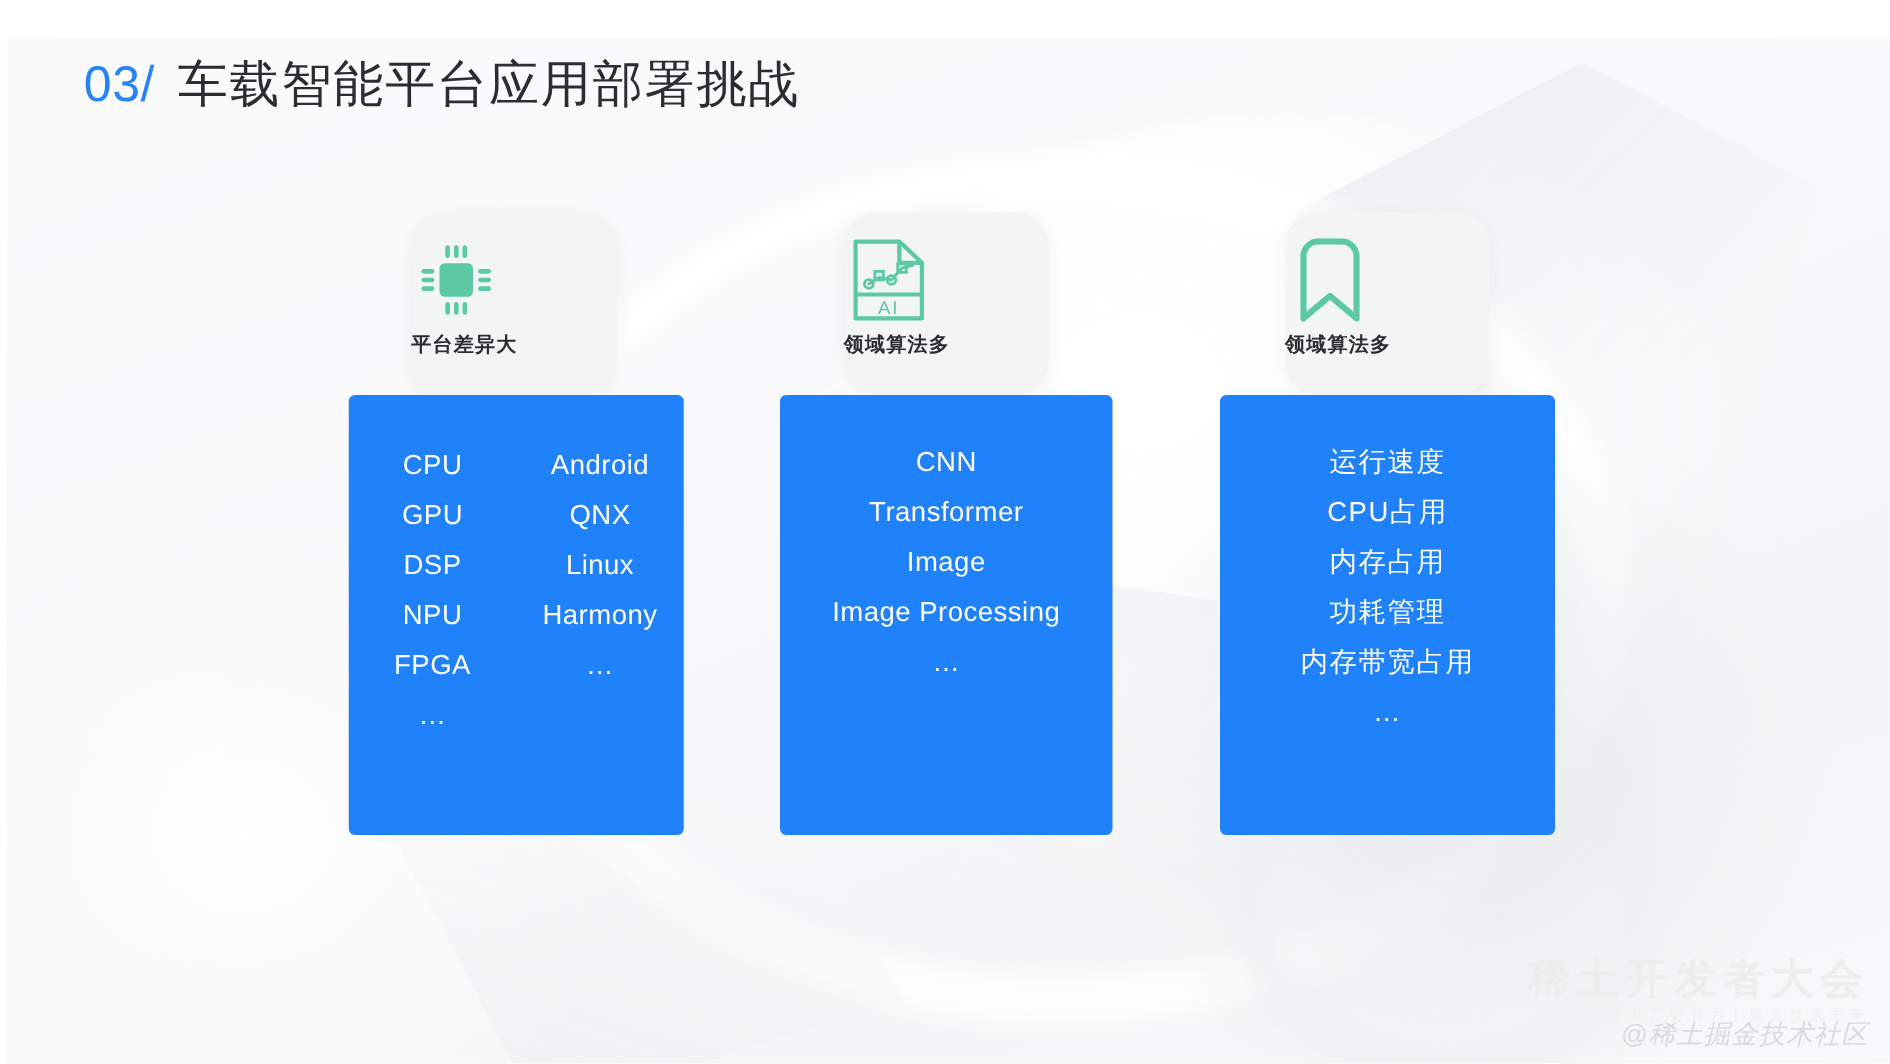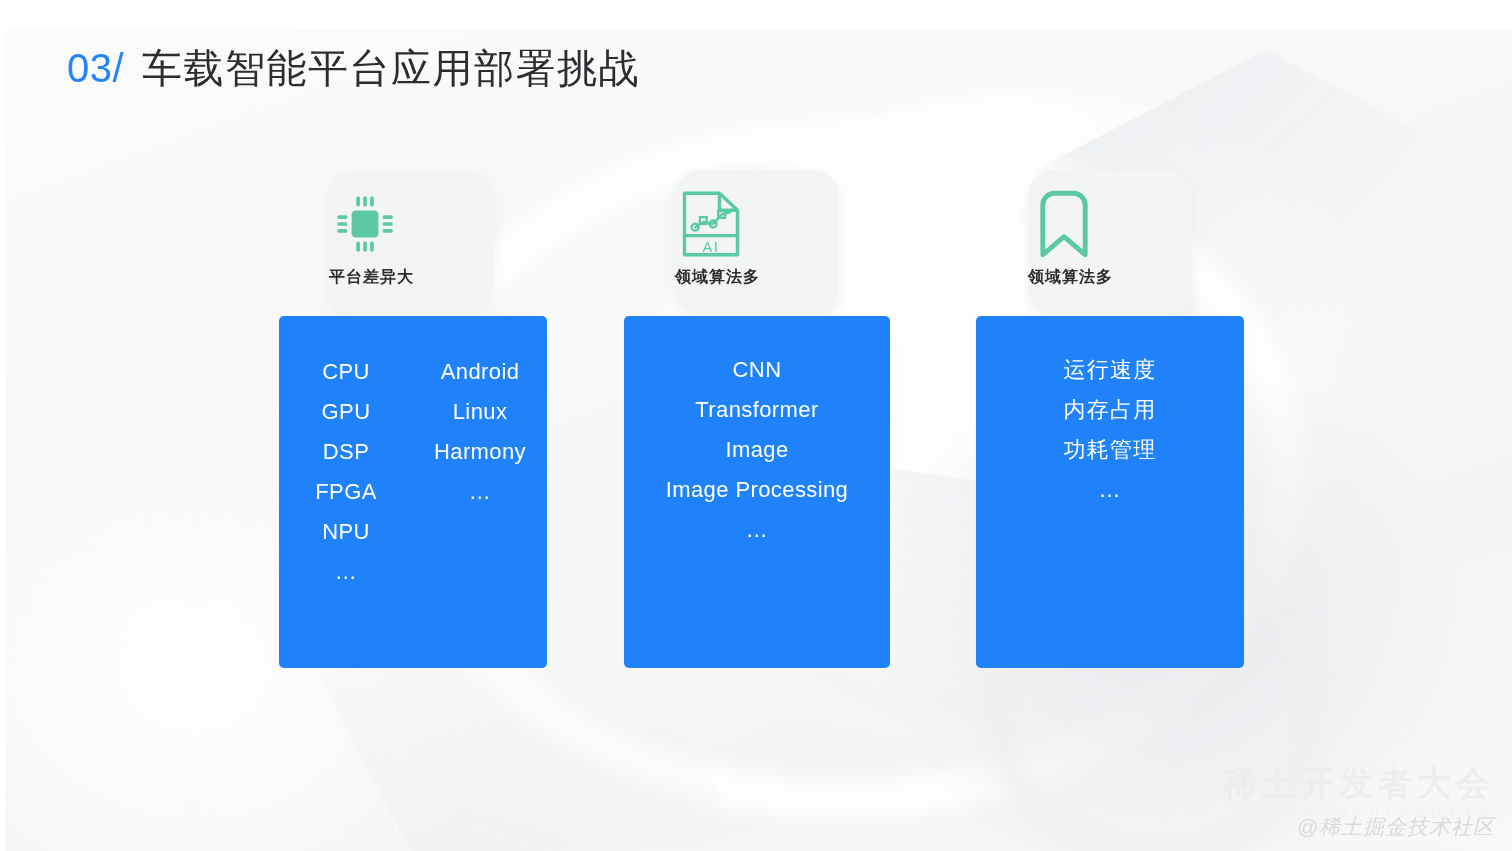--- a/index.html
+++ b/index.html
@@ -246,26 +246,27 @@
     </div>
 
     <div class="card">
       <div class="card-blue" style="left:274px; width:268px; height:352px;">
         <div class="card-items" style="top:36px;">
           <div class="two-col">
             <div class="col">
               <div class="card-item">CPU</div>
               <div class="card-item">GPU</div>
               <div class="card-item">DSP</div>
+              <div class="card-item">NPU</div>
               <div class="card-item">FPGA</div>
-              <div class="card-item">NPU</div>
               <div class="card-item">…</div>
             </div>
             <div class="col">
               <div class="card-item">Android</div>
+              <div class="card-item">QNX</div>
               <div class="card-item">Linux</div>
               <div class="card-item">Harmony</div>
               <div class="card-item">…</div>
             </div>
           </div>
         </div>
       </div>
       <div class="card-head" style="left:324px; top:140px;">
         <div class="card-icon">
           <svg width="66" height="66" viewBox="0 0 64 64" aria-hidden="true">
@@ -313,22 +314,24 @@
           </svg>
         </div>
         <div class="card-head-label">领域算法多</div>
       </div>
     </div>
 
     <div class="card">
       <div class="card-blue" style="left:971px; width:268px; height:352px;">
         <div class="card-items" style="top:34px;">
           <div class="card-item cn">运行速度</div>
+          <div class="card-item cn">CPU占用</div>
           <div class="card-item cn">内存占用</div>
           <div class="card-item cn">功耗管理</div>
+          <div class="card-item cn">内存带宽占用</div>
           <div class="card-item cn">…</div>
         </div>
       </div>
       <div class="card-head" style="left:1023px; top:140px;">
         <div class="card-icon">
           <svg width="56" height="70" viewBox="0 0 52 66" aria-hidden="true">
             <path d="M6 15 a11 11 0 0 1 11 -11 h18 a11 11 0 0 1 11 11 v47 l-20 -17 l-20 17 Z" fill="none" stroke="#5cc9a2" stroke-width="4.6" stroke-linejoin="round" stroke-linecap="round"></path>
           </svg>
         </div>
         <div class="card-head-label">领域算法多</div>

